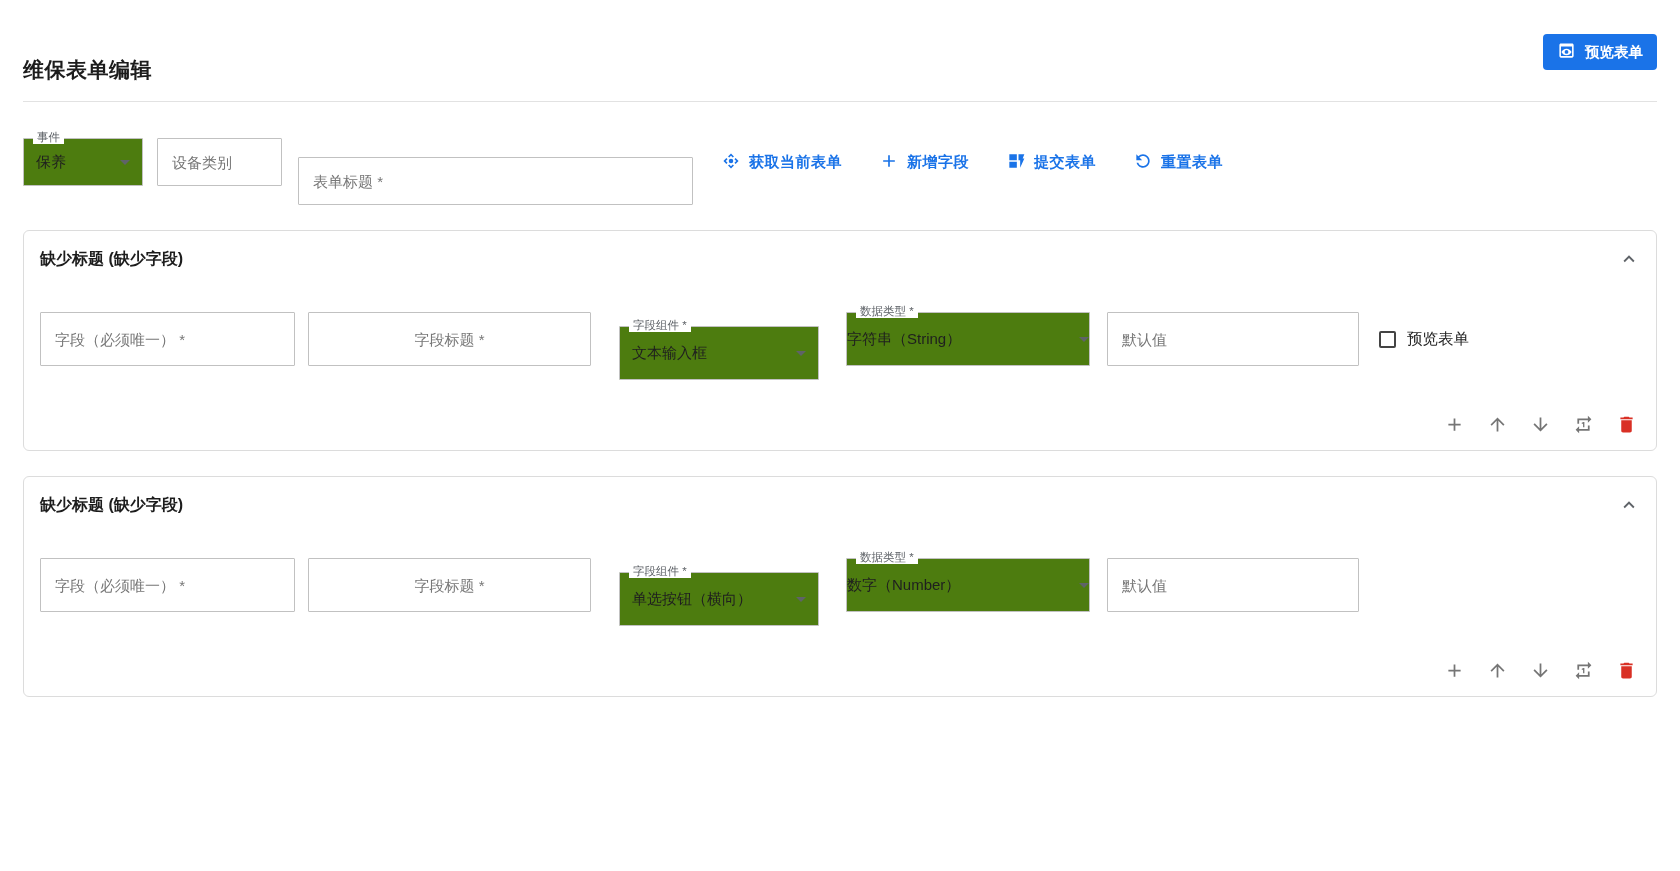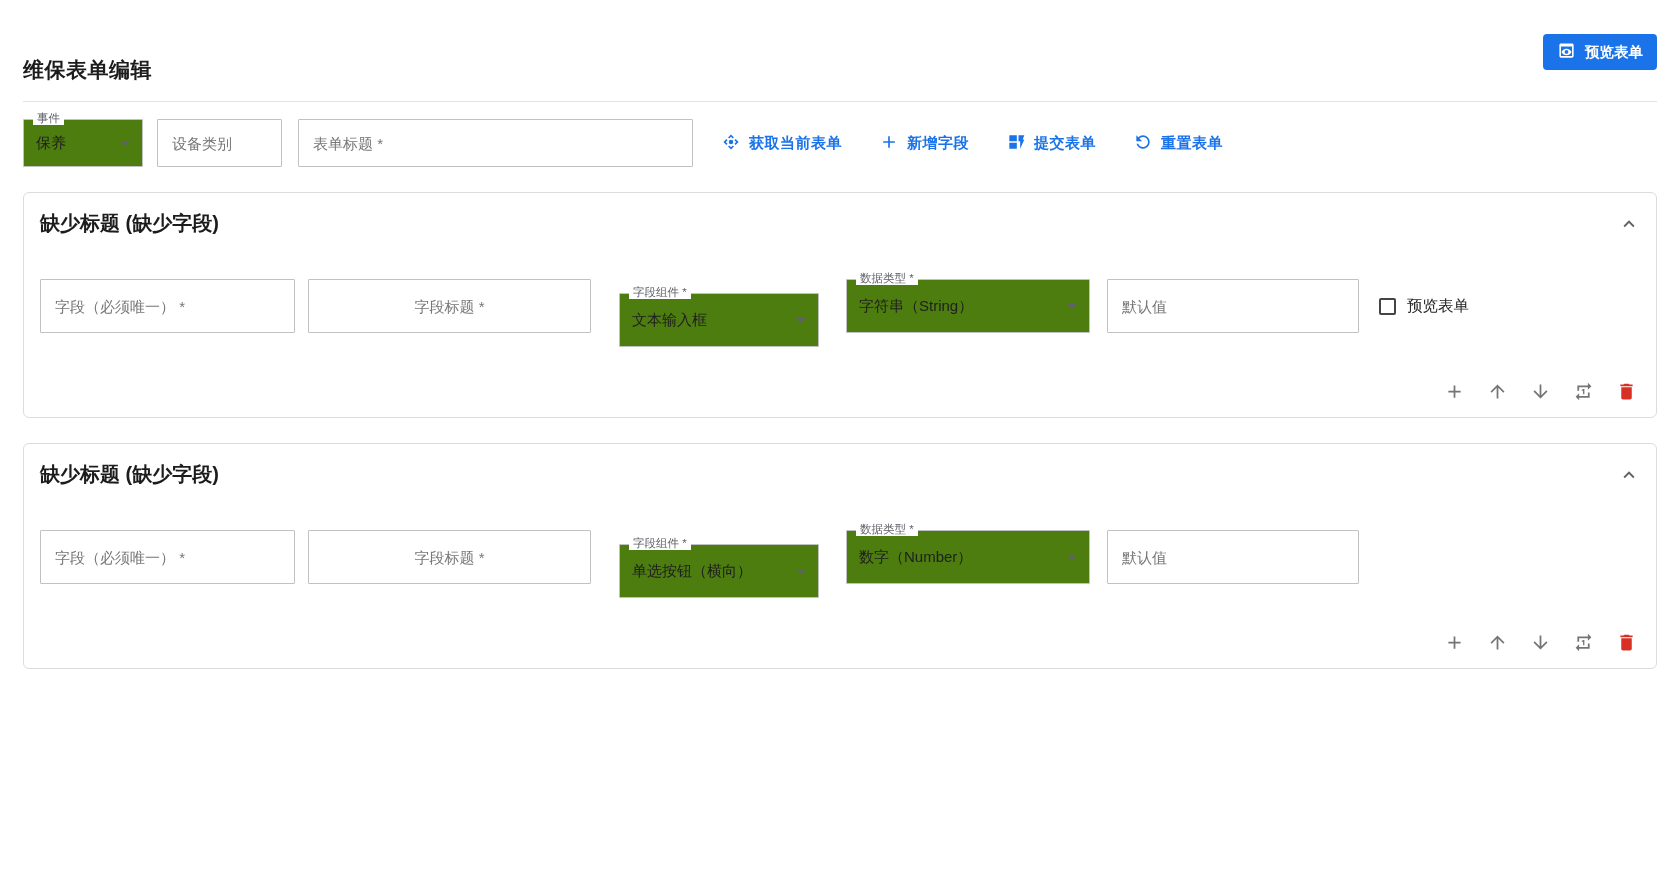--- a/index.html
+++ b/index.html
@@ -24,40 +24,40 @@
   .flabel { position: absolute; top: -7px; left: 9px; font-size: 11.5px; color: #5f6368;
     background: #fff; padding: 0 4px; line-height: 1; white-space: nowrap; }
   .select-value { font-size: 15px; color: #1f1f1f; }
   .caret { width: 0; height: 0; border-left: 5px solid transparent; border-right: 5px solid transparent;
     border-top: 5px solid #5f6368; }
   .select-event { width: 120px; padding: 0 12px; justify-content: space-between; cursor: pointer; }
   input.plain { border: 1px solid #c1c1c1; border-radius: 1px; height: 48px; padding: 0 14px;
     font-size: 15px; color: #1f1f1f; outline: none; font-family: inherit; background: #fff; }
   input::placeholder { color: #767676; opacity: 1; }
   .in-device { width: 125px; margin-left: 14px; }
-  .in-formtitle { width: 395px; margin-left: 16px; }
+  .in-formtitle { width: 395px; margin-left: 16px; margin-top: 38px; }
 
   .actions { display: flex; align-items: center; gap: 37px; margin-left: 28px; }
   .action-btn { display: flex; align-items: center; gap: 8px; color: #1a73e8; font-size: 15px;
     font-weight: 600; cursor: pointer; background: none; border: none; font-family: inherit; letter-spacing: .5px; justify-content: center; }
   .action-btn svg { width: 20px; height: 20px; fill: #1a73e8; }
 
   
   .card { border: 1px solid #dcdcdc; border-radius: 6px; margin-top: 25px; padding: 17px 16px 14px; }
   .card-head { display: flex; justify-content: space-between; align-items: center; }
-  .card-title { font-size: 20px; font-weight: 700; color: #1c1c1c; }
+  .card-title { font-size: 16px; font-weight: 700; color: #1c1c1c; }
   .collapse-btn { background: none; border: none; cursor: pointer; padding: 0; line-height: 0; }
   .collapse-btn svg { width: 22px; height: 22px; fill: #5f6368; }
 
   .fields-row { display: flex; align-items: center; margin-top: 28px; }
   .card .outlined, .card input.plain { height: 54px; }
   .f1 { width: 255px; }
   .f2 { width: 283px; margin-left: 13px; text-align: center; }
   .f3 { width: 200px; margin-left: 28px; padding: 0 12px; justify-content: space-between; cursor: pointer; margin-top: 28px; }
-  .f4 { width: 244px; margin-left: 27px; padding: 0 12px; justify-content: space-between; cursor: pointer; }
+  .f4 { width: 244px; margin-left: 27px; padding: 0 0; justify-content: space-between; cursor: pointer; }
   .f5 { width: 252px; margin-left: 17px; }
 
   .checkbox-wrap { display: flex; align-items: center; gap: 11px; margin-left: 20px; cursor: pointer; }
   .checkbox { width: 17px; height: 17px; border: 2px solid #444; border-radius: 2px; background: #fff; }
   .checkbox-label { font-size: 15.5px; color: #1f1f1f; }
 
   .options-box { width: 792px; height: 148px; border: 1px solid #dcdcdc; border-radius: 6px;
     margin-top: 17px; padding: 17px 18px 14px; display: flex; flex-direction: column; }
   .options-title { font-size: 20px; color: #1f1f1f; font-weight: 400; }
   .add-option { margin-top: auto; align-self: flex-start; color: #1a73e8; font-size: 13.5px;

